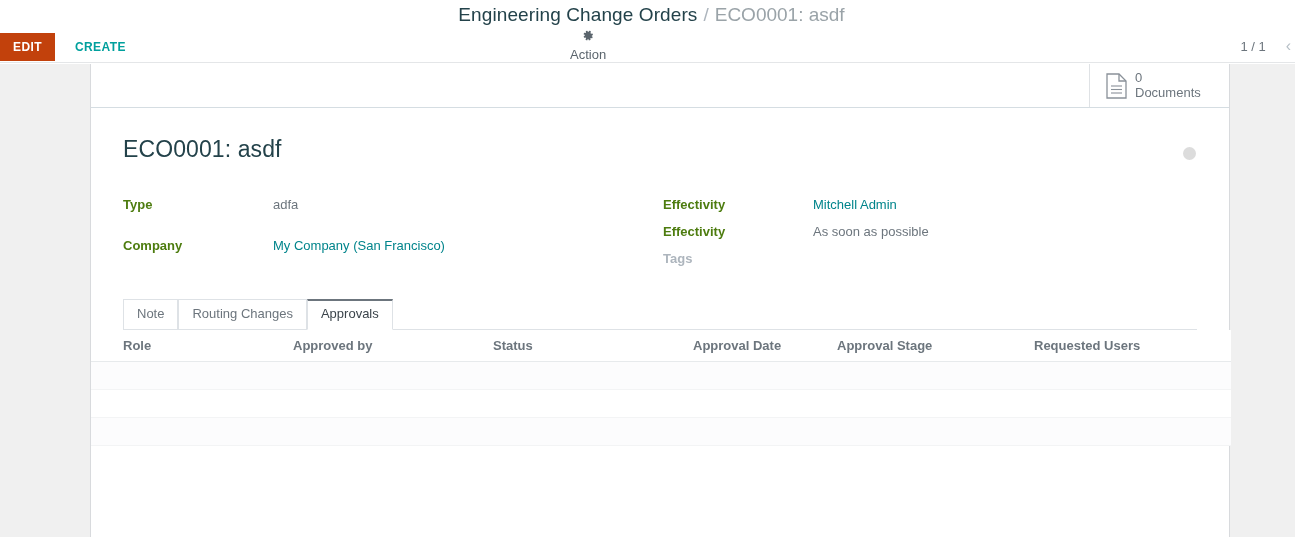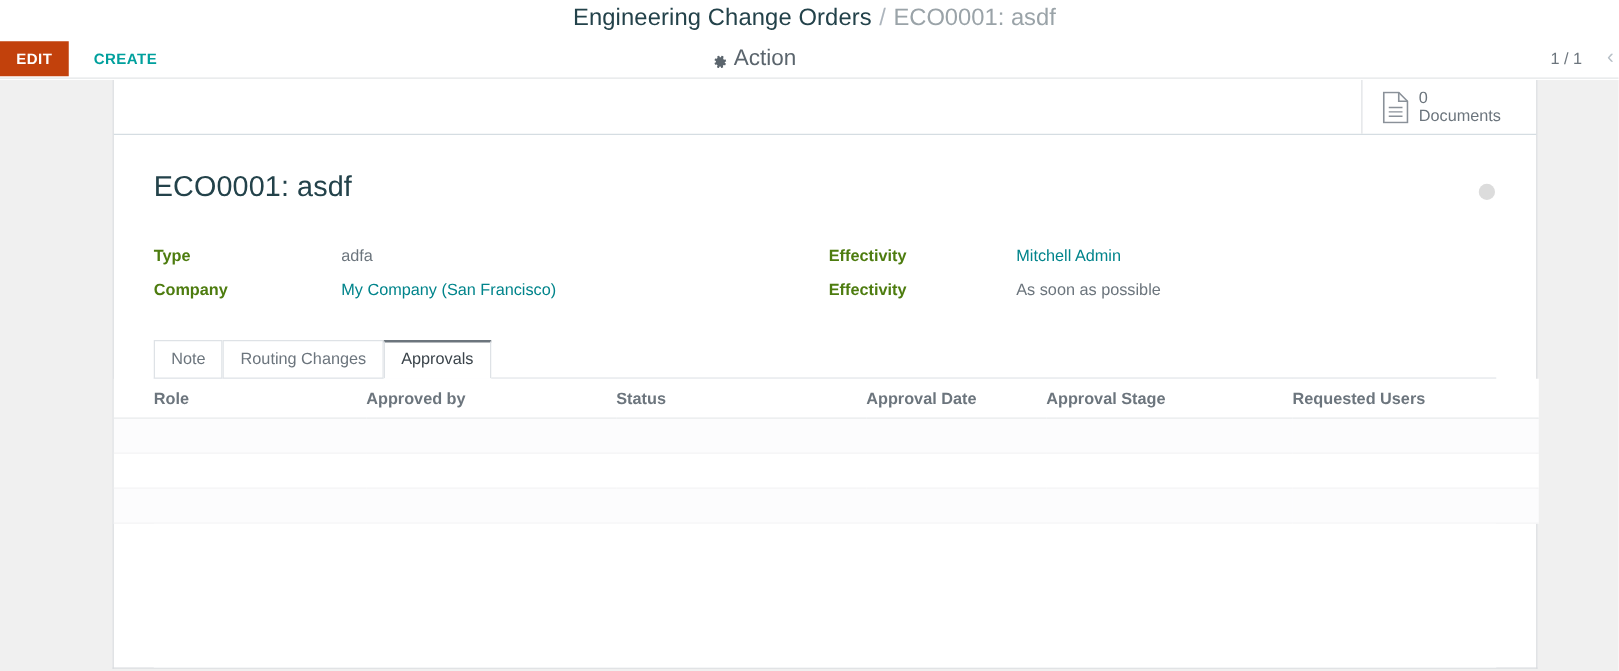--- a/index.html
+++ b/index.html
@@ -89,22 +89,23 @@
     top: 0;
     height: 100%;
     display: flex;
     align-items: center;
   }
   .action-btn {
     display: flex;
     align-items: center;
     gap: 5px;
     color: #5b656d;
-    font-size: 18px;
-    cursor: pointer;
+    font-size: 13px;
+    cursor: pointer;
+    flex-direction: column;
   }
   .gear {
     width: 12px;
     height: 12px;
     display: inline-block;
     position: relative;
   }
   .cp-right {
     position: absolute;
     right: 0;
@@ -391,20 +392,24 @@
 
         <div class="group group-right">
           <div class="frow">
             <span class="flabel">Effectivity</span>
             <span class="fvalue link">Mitchell Admin</span>
           </div>
           <div class="frow">
             <span class="flabel">Effectivity</span>
             <span class="fvalue">As soon as possible</span>
           </div>
+          <div class="frow">
+            <span class="flabel muted">Tags</span>
+            <span class="fvalue"></span>
+          </div>
         </div>
 
       </div>
 
       <div class="notebook">
         <div class="tabs">
           <div class="tab inactive">Note</div>
           <div class="tab inactive">Routing Changes</div>
           <div class="tab active">Approvals</div>
         </div>

